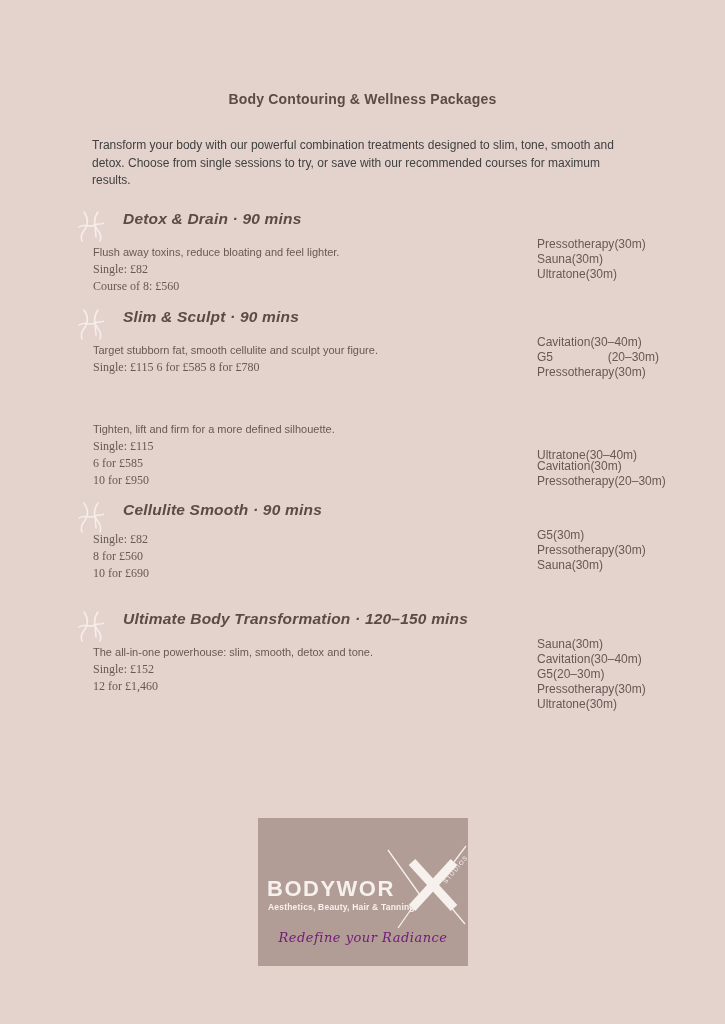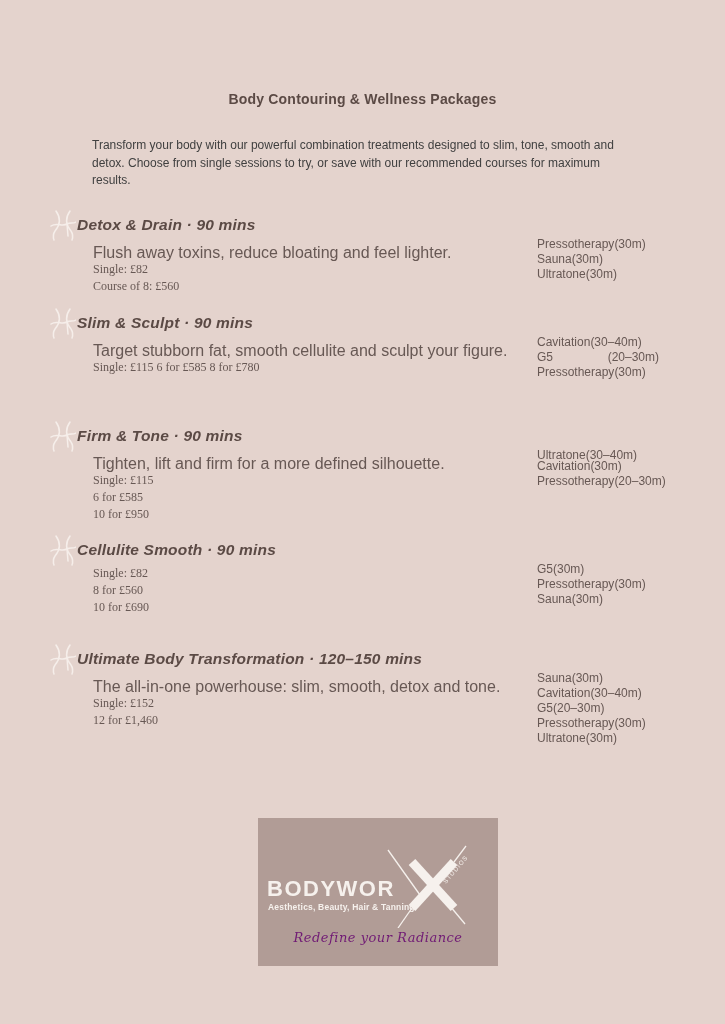--- a/index.html
+++ b/index.html
@@ -29,38 +29,38 @@
     color:#404040;
   }
   .packages{margin-top:20px;}
   .package{position:relative;}
   .package:nth-of-type(1){margin-bottom:13px;}
   .package:nth-of-type(2){margin-bottom:45px;}
   .package:nth-of-type(3){margin-bottom:12px;}
   .package:nth-of-type(4){margin-bottom:28px;}
   .pkg-header{
     display:flex;
-    align-items:center;
-    padding-left:50px;
-    gap:1px;
+    align-items:flex-start;
+    padding-left:78px;
+    gap:19px;
     height:30px;
   }
   .pkg-icon{width:26px;height:32px;flex:0 0 26px;display:flex;align-items:center;}
   .pkg-title{
     margin:0;
     font-size:15.5px;
     font-weight:bold;
     font-style:italic;
     color:#5b4a45;
     letter-spacing:0.2px;
     white-space:nowrap;
   }
   .pkg-desc{
     margin:4px 0 0 93px;
-    font-size:16px;
+    font-size:11px;
     line-height:17px;
   }
   .pkg-prices{
     margin-left:93px;
     font-size:12px;
     line-height:17px;
     font-family:Liberation Serif, serif;
   }
   .pkg-treatments{
     position:absolute;
@@ -70,21 +70,21 @@
     font-size:12px;
     line-height:15px;
   }
   .treatment{display:flex;gap:0;white-space:nowrap;}
   .treatment.spread{justify-content:space-between;}
   
   .package:nth-of-type(3) .treatment:nth-child(1){margin-bottom:-4px;}
   .logo-box{
     position:absolute;
     left:258px;top:818px;
-    width:240px;height:148px;
+    width:210px;height:148px;
     background:#b19c96;
   }
   .logo-svg{position:absolute;left:0;top:0;}
   .tagline{
     position:absolute;
     left:0;right:0;
     top:112px;
     text-align:center;
     font-family:"DejaVu Serif",serif;
     font-style:italic;
@@ -166,33 +166,20 @@
             <span>(20–30m)</span>
           </div>
           <div class="treatment">
             <span>Pressotherapy</span>
             <span>(30m)</span>
           </div>
         </div>
   </section>
 
   <section class="package">
-    <div class="pkg-header">
-      <span class="pkg-icon">
-        <svg width="26" height="32" viewBox="0 0 26 32">
-          <g fill="none" stroke="#f7f0ec" stroke-width="1.5" stroke-linecap="round" opacity="0.95">
-            <path d="M6,2 C11,9 11,15 5,22 C3,25 3,28 4,31"></path>
-            <path d="M20,2 C15,9 15,15 21,22 C23,25 23,28 22,31"></path>
-            <path d="M1,17 C7,13 12,18 17,15 C20,13 23,15 26,13"></path>
-            <path d="M17,15 L18,27"></path>
-          </g>
-        </svg>
-      </span>
-      <h2 class="pkg-title">Firm &amp; Tone · 90 mins</h2>
-    </div>
     <p class="pkg-desc">Tighten, lift and firm for a more defined silhouette.</p>
     <div class="pkg-prices">
           <div class="price-line">Single: £115</div>
           <div class="price-line">6 for £585</div>
           <div class="price-line">10 for £950</div>
         </div>
     <div class="pkg-treatments">
           <div class="treatment">
             <span>Ultratone</span>
             <span>(30–40m)</span>

